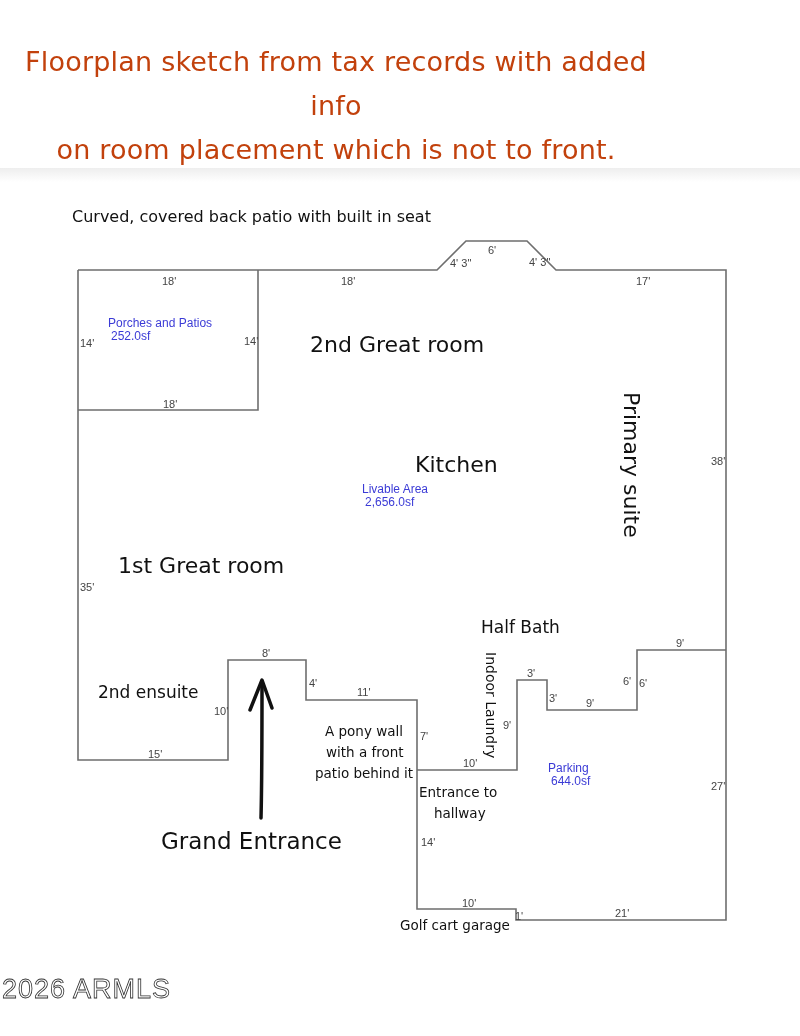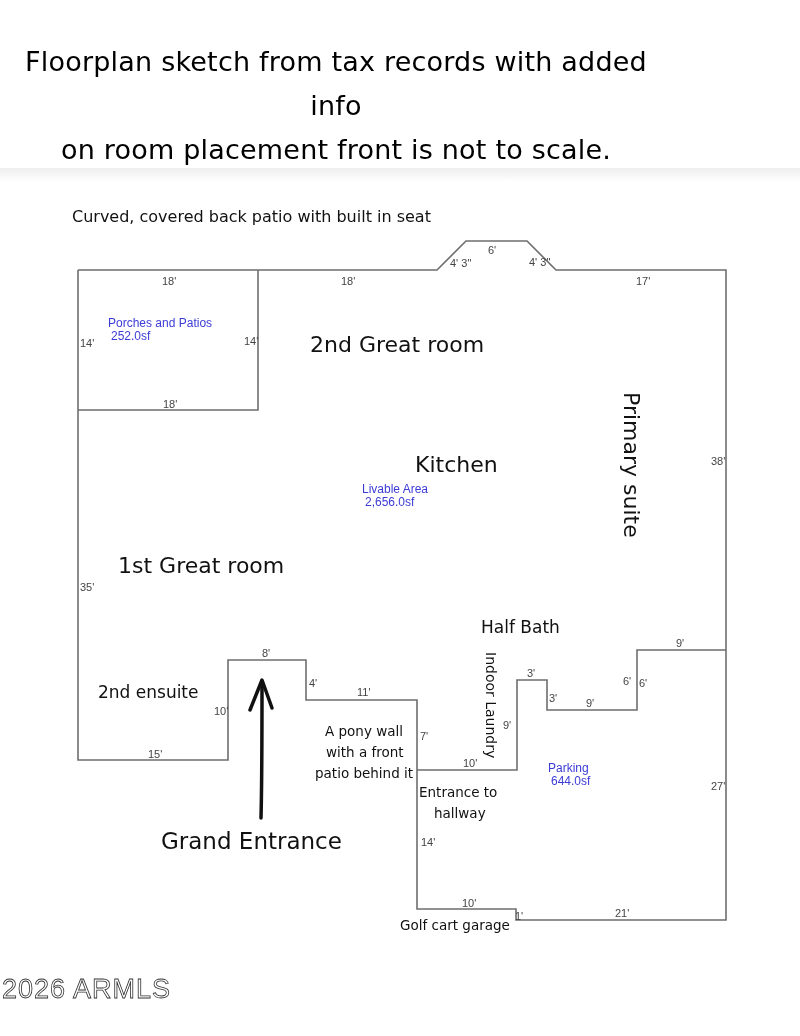--- a/index.html
+++ b/index.html
@@ -1,35 +1,35 @@
 <!DOCTYPE html>
 <html><head>
 <meta charset="utf-8">
 <style>
   html, body { margin: 0; padding: 0; background: #ffffff; }
   body { width: 800px; height: 1036px; position: relative; overflow: hidden; font-family: "DejaVu Sans", sans-serif; }
   .header { position: absolute; left: 0; top: 0; width: 800px; height: 168px; background: #ffffff; }
-  .header-title { position: absolute; left: 0; top: 40px; width: 672px; text-align: center; font-family: "DejaVu Sans", sans-serif; font-size: 27px; line-height: 44px; color: #000000; letter-spacing: 0.2px; }
+  .header-title { position: absolute; left: 0; top: 40px; width: 672px; text-align: center; font-family: "DejaVu Sans", sans-serif; font-size: 27px; line-height: 44px; color: #c2410c; letter-spacing: 0.2px; }
   .shadow-band { position: absolute; left: 0; top: 168px; width: 800px; height: 14px; background: linear-gradient(#eeeeee, #ffffff); }
   svg.plan { position: absolute; left: 0; top: 0; }
   .wall { stroke: #6e6e6e; stroke-width: 1.6; fill: none; }
   .dim { font-family: "Liberation Sans", sans-serif; font-size: 11px; fill: #444; }
   .blue { font-family: "Liberation Sans", sans-serif; font-size: 12px; fill: #3b3bd6; }
   .room { font-family: "DejaVu Sans", sans-serif; font-size: 22px; fill: #111; }
   .note { font-family: "DejaVu Sans", sans-serif; font-size: 13.5px; fill: #111; }
   .annot { font-family: "DejaVu Sans", sans-serif; font-size: 17px; fill: #111; }
   .watermark { font-family: "Liberation Sans", sans-serif; font-size: 27px; fill: #ffffff; stroke: #333; stroke-width: 0.8; letter-spacing: 1px; }
 </style>
 </head>
 <body>
 
 <div class="header">
   <div class="header-title">
     <div>Floorplan sketch from tax records with added info</div>
-    <div>on room placement front is not to scale.</div>
+    <div>on room placement which is not to front.</div>
   </div>
 </div>
 <div class="shadow-band"></div>
 
 <svg class="plan" width="800" height="1036" viewBox="0 0 800 1036">
 
   <polyline class="wall" points="78,270 437,270 466,241 527,241 556,270 726,270 726,920 516,920 516,909 417,909 417,770 417,700 306,700 306,660 228,660 228,760 78,760 78,270"></polyline>
 
   <polyline class="wall" points="258,270 258,410 78,410"></polyline>
 

